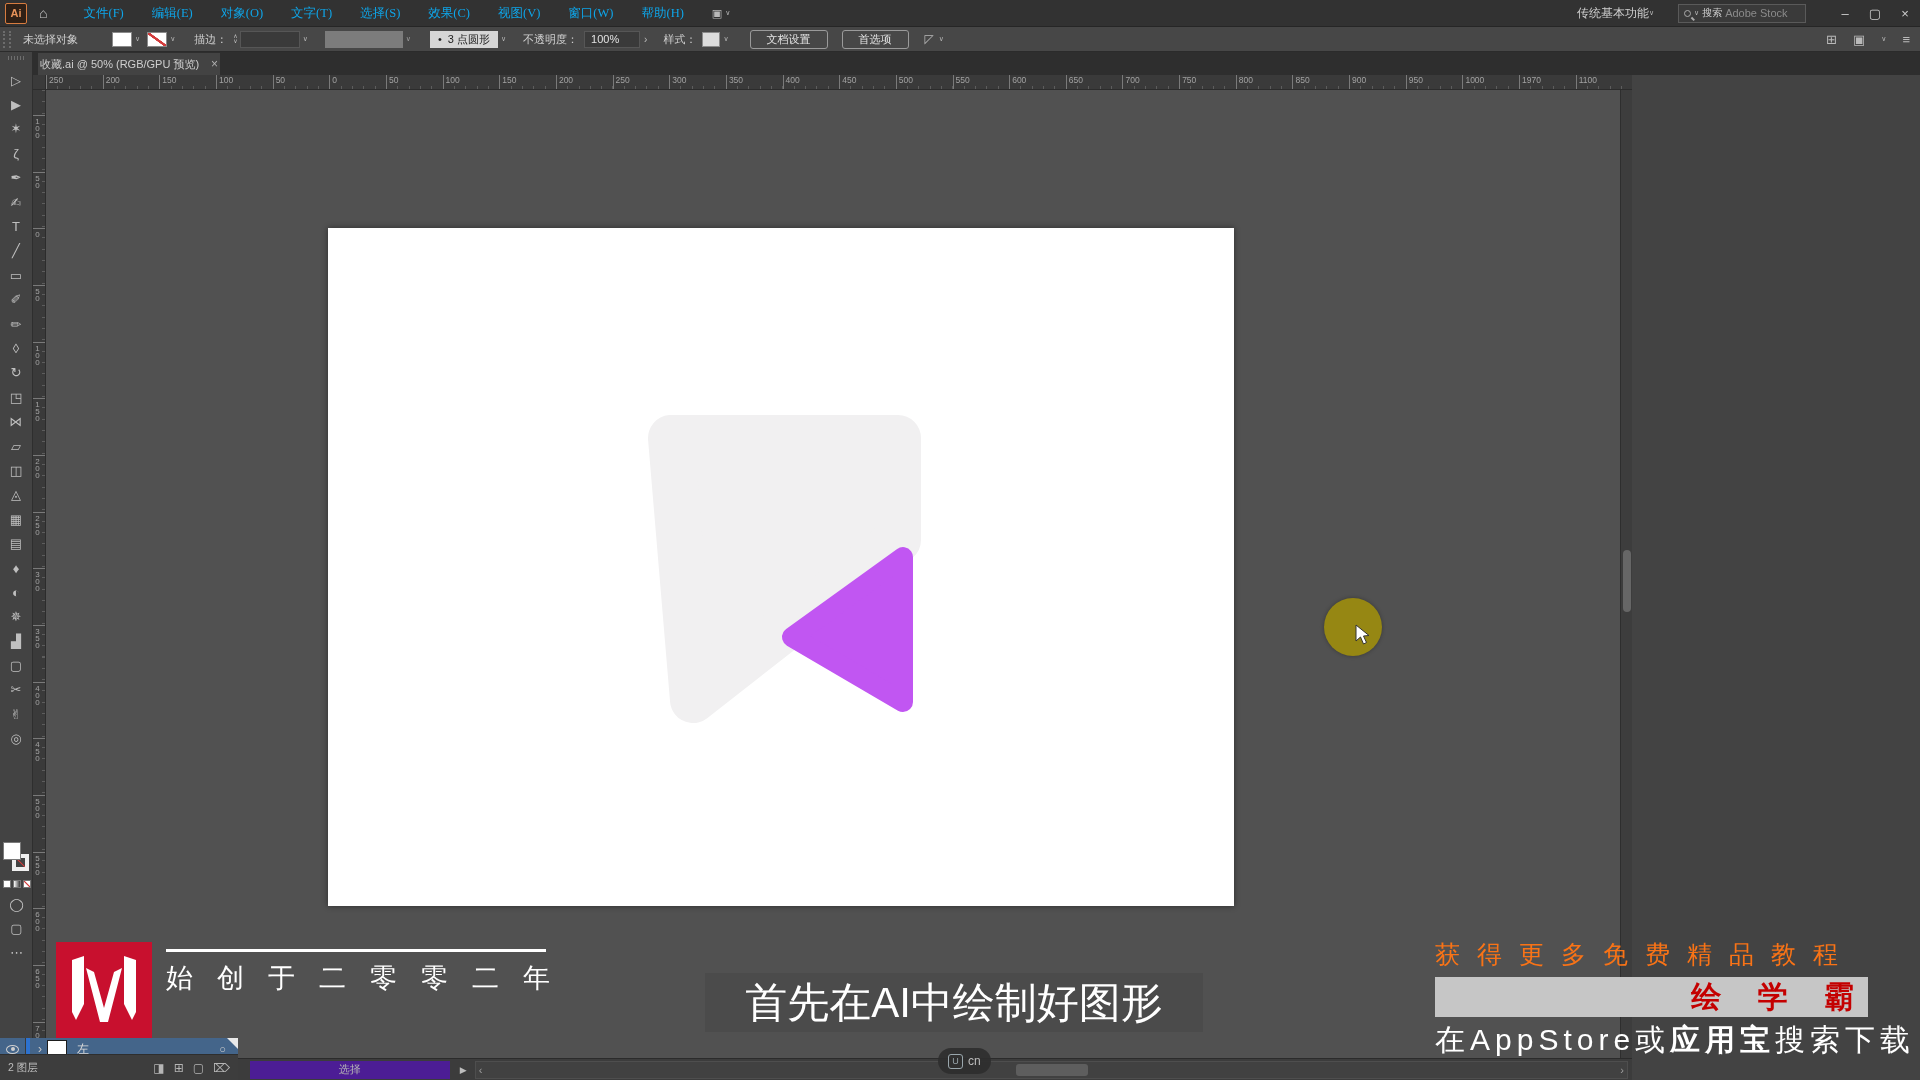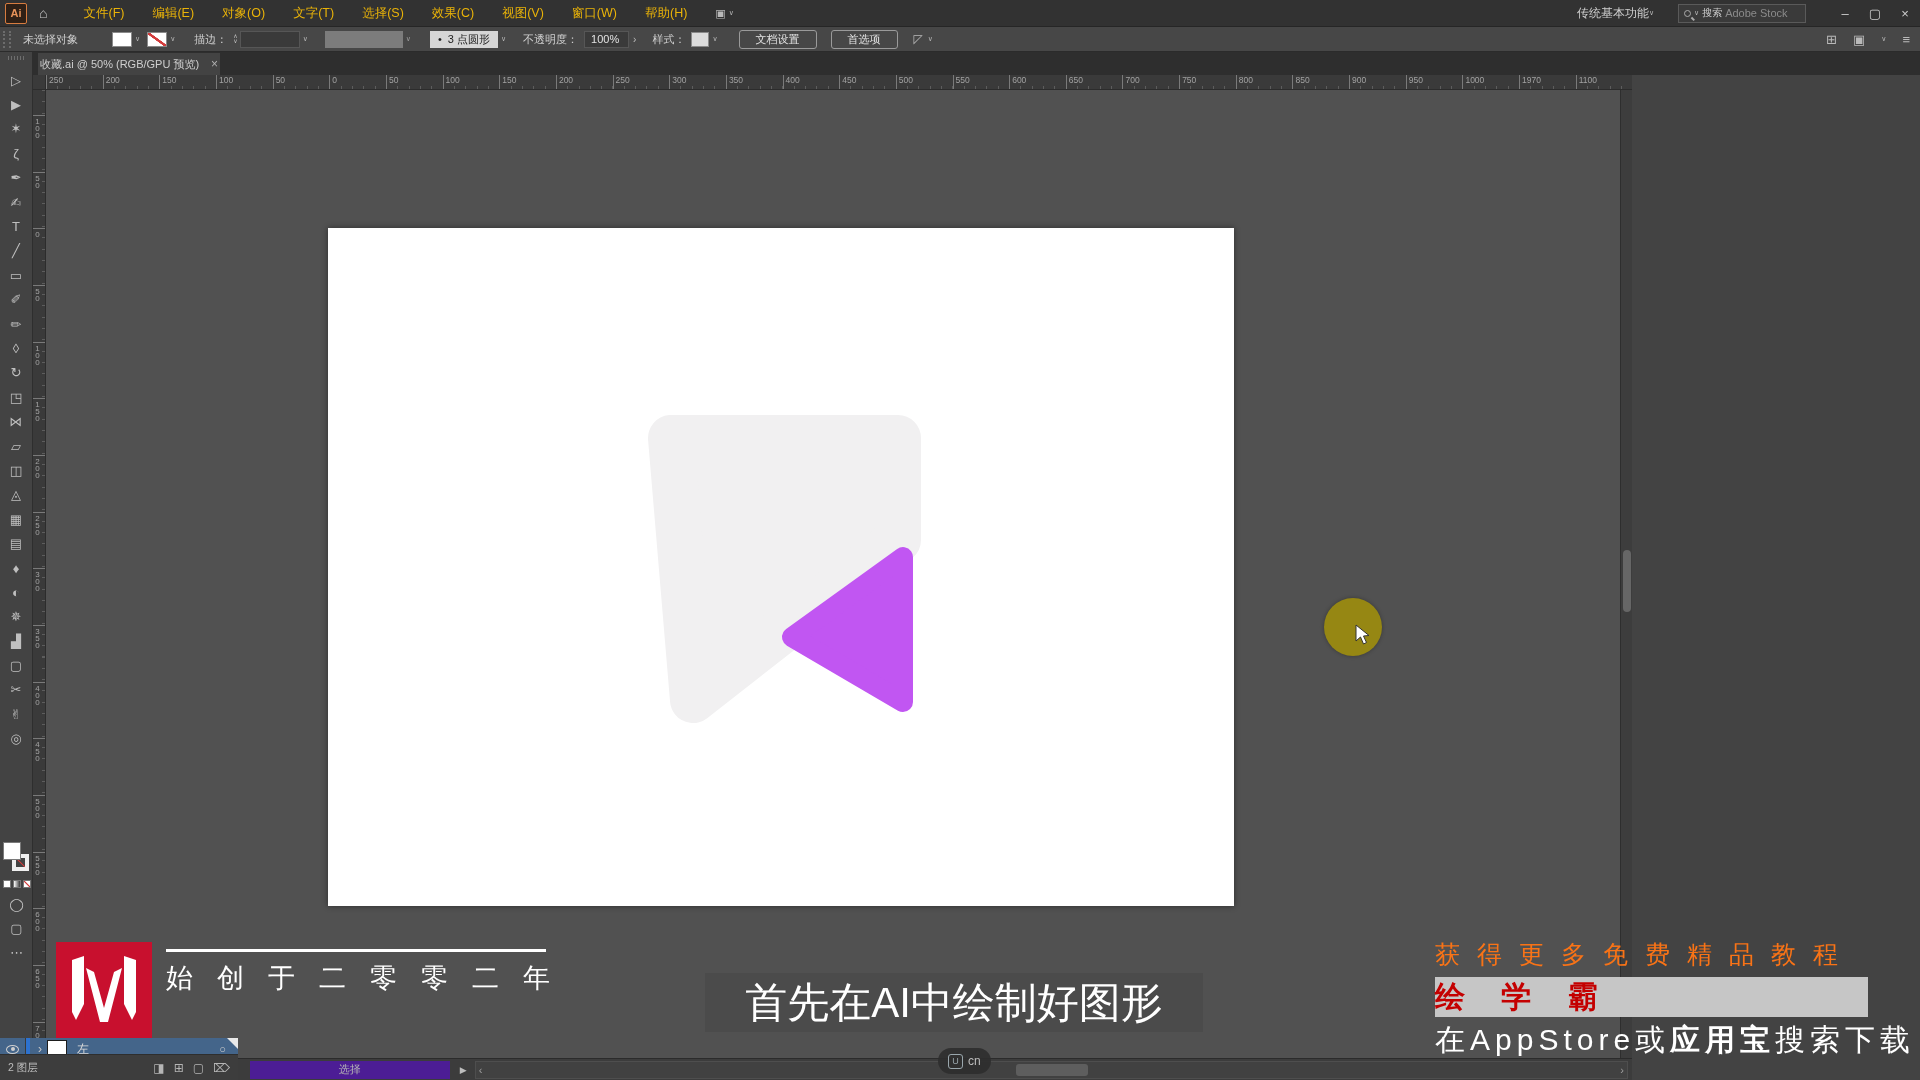--- a/index.html
+++ b/index.html
@@ -7,21 +7,21 @@
   body { font-family:"Liberation Sans","DejaVu Sans",sans-serif; }
   #app { position:relative; width:1920px; height:1080px; background:#434343; overflow:hidden;
          color:#d6d6d6; font-size:12px; }
   .abs { position:absolute; }
 
   
   #menubar { left:0; top:0; width:1920px; height:27px; background:#323232; display:flex; align-items:center; border-bottom:1px solid #262626;}
   #app-badge { width:22px; height:21px; margin-left:5px; background:#2f2016; border:1px solid #d77c40; color:#e8935a; font-size:11px; font-weight:bold; display:flex; align-items:center; justify-content:center; border-radius:2px;}
   #home-icon { margin-left:12px; color:#c9c9c9; font-size:14px;}
   #menu-items { display:flex; margin-left:22px; gap:0;}
-  #menu-items .menu-item { padding:0 14px; color:#eab308; font-size:12.5px; line-height:26px; cursor:default;}
+  #menu-items .menu-item { padding:0 14px; color:#0ea5e9; font-size:12.5px; line-height:26px; cursor:default;font-family:Liberation Serif, serif;}
   #arrange-icon { margin-left:14px; color:#b9b9b9; font-size:11px; display:flex; gap:3px; align-items:center;}
   #menubar-right { margin-left:auto; display:flex; align-items:center; }
   #workspace-switch { color:#d0d0d0; font-size:12px; display:flex; align-items:center; margin-right:24px;}
   #stock-search { width:128px; height:19px; border:1px solid #5a5a5a; background:#3a3a3a; display:flex; align-items:center; padding:0 5px; gap:3px; margin-right:24px;}
   .mag { width:7px; height:7px; border:1.5px solid #aaa; border-radius:50%; position:relative; flex:none;}
   .mag::after { content:""; position:absolute; width:4px; height:1.5px; background:#aaa; transform:rotate(45deg); left:6px; top:7px;}
   #stock-search .pfx { color:#cfcfcf; font-size:10px;}
   #stock-search .brand { color:#8b8b8b; font-size:11px;}
   .winbtn { width:30px; height:26px; display:flex; align-items:center; justify-content:center; color:#cfcfcf; font-size:13px;}
   .chev { font-size:7px; color:#b5b5b5; }
@@ -31,21 +31,21 @@
   #cb-grip { width:8px; height:17px; margin:0 6px 0 3px; border-left:2px dotted #6c6c6c; border-right:2px dotted #6c6c6c;}
   .cb-label { color:#cfcfcf; margin:0 6px; white-space:nowrap;}
   .swatch-box { width:20px; height:15px; border:1px solid #8a8a8a; background:#fff; position:relative;}
   .none-slash { background:linear-gradient(to top right, transparent 43%, #d23b3b 45%, #d23b3b 55%, transparent 57%), #fff;}
   .cb-chev { margin:0 7px 0 3px;}
   .stepper { display:flex; flex-direction:column; justify-content:center; margin-right:2px; color:#bdbdbd; font-size:6px; line-height:5px;}
   .dd-dark { width:60px; height:17px; background:#3a3a3a; border:1px solid #565656;}
   .dd-disabled { width:78px; height:17px; background:#7c7c7c; margin-left:10px;}
   .dd-disabled + .chev { color:#9e9e9e;}
   #brush-box { height:17px; background:#d6d6d6; color:#1e1e1e; display:flex; align-items:center; padding:0 8px; gap:6px; margin-left:12px;}
-  #opacity-field { width:45px; height:17px; background:#3a3a3a; border:1px solid #565656; color:#e2e2e2; display:flex; align-items:center; padding-left:6px;}
+  #opacity-field { width:56px; height:17px; background:#3a3a3a; border:1px solid #565656; color:#e2e2e2; display:flex; align-items:center; padding-left:6px;}
   .rt-arrow { color:#bdbdbd; margin:0 8px 0 4px; font-size:10px;}
   .style-swatch { width:18px; height:15px; background:#dcdcdc; border:1px solid #8a8a8a;}
   .cb-btn { height:19px; border:1px solid #9a9a9a; border-radius:3px; color:#e3e3e3; display:flex; align-items:center; padding:0 16px; margin-left:14px; background:#474747;}
   #pointer-opts { margin-left:16px; color:#b9b9b9; display:flex; align-items:center; gap:5px; font-size:12px;}
   #cb-right { margin-left:auto; display:flex; align-items:center; gap:16px; margin-right:10px; color:#b9b9b9; font-size:13px;}
 
   
   #tabbar { left:0; top:52px; width:1632px; height:23px; background:#2e2e2e; display:flex; align-items:flex-end;}
   #doc-tab { margin-left:38px; height:22px; background:#434343; color:#cfcfcf; font-size:11px; display:flex; align-items:center; padding:0 2px; gap:12px;}
   #doc-tab .close { color:#b0b0b0; font-size:12px;}
@@ -128,21 +128,21 @@
   #wm-logo { width:96px; height:96px; background:#c8102e; flex:none;}
   #wm-left-text .t1 { display:flex; align-items:baseline; gap:26px;}
   #wm-left-title { color:#fff; font-size:40px; letter-spacing:7px; font-weight:500; white-space:nowrap;}
   #wm-left-slogan { color:#fff; font-size:23px; letter-spacing:5px; white-space:nowrap;}
   #wm-left-rule { width:380px; height:3px; background:#fff; margin:7px 0 8px;}
   #wm-left-line2 { color:#fff; font-size:27px; letter-spacing:24px; white-space:nowrap;}
   #wm-center { left:705px; top:973px; width:498px; height:59px; background:#4b4b4b; display:flex; align-items:center; justify-content:center;}
   #wm-center span { color:#fff; font-size:42px; font-weight:500; white-space:nowrap;}
   #wm-right { left:1435px; top:938px; width:433px;}
   #wm-right .l1 { color:#f97316; font-size:25px; letter-spacing:17px; white-space:nowrap;}
-  #wm-right .bar { margin-top:6px; width:433px; height:40px; background:#c6c6c6; display:flex; align-items:center; justify-content:flex-start;}
+  #wm-right .bar { margin-top:6px; width:433px; height:40px; background:#c6c6c6; display:flex; align-items:center; justify-content:flex-end;}
   #wm-right .bar span { color:#c40000; font-size:30px; font-weight:bold; letter-spacing:14px;}
   #wm-right .l2 { margin-top:3px; color:#fff; font-size:30px; display:flex; align-items:baseline; white-space:nowrap; letter-spacing:5px;}
   #wm-right .l2 .b { font-weight:bold;}
   #ui-badge { left:938px; top:1048px; height:26px; padding:0 10px; background:rgba(45,45,45,.9); border-radius:13px; display:flex; align-items:center; gap:5px; color:#bdbdbd; font-size:12px;}
   #ui-badge .hex { width:15px; height:15px; border:1.5px solid #9aa7ad; border-radius:3px; display:flex; align-items:center; justify-content:center; font-size:9px; color:#9aa7ad;}
 </style>
 </head>
 <body>
 
 <div id="app">

